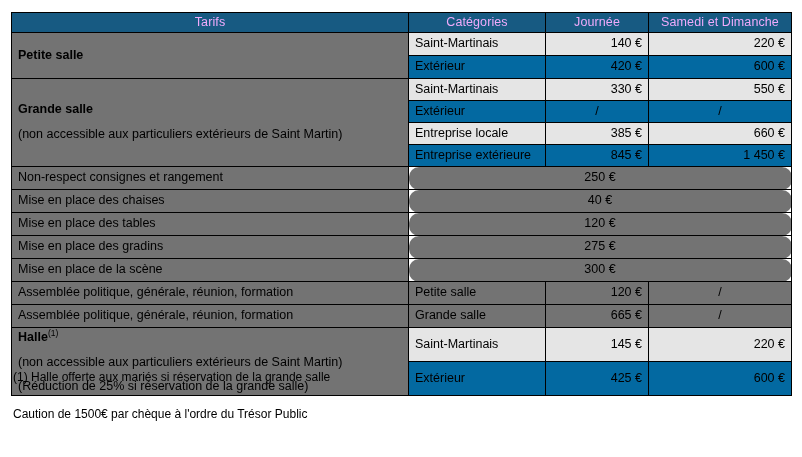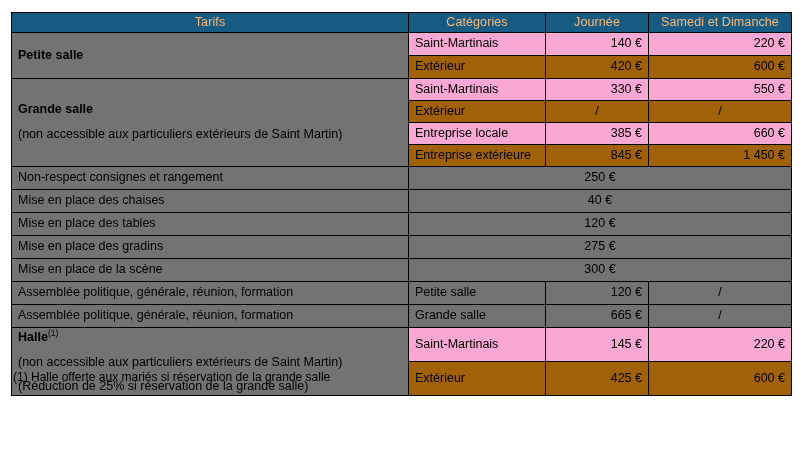--- a/index.html
+++ b/index.html
@@ -41,21 +41,21 @@
 
   
   col.c-label { width: 397px; }
   col.c-cat   { width: 137px; }
   col.c-jour  { width: 103px; }
   col.c-week  { width: 143px; }
 
   
   tr.head th {
     background: #175a82;
-    color: #fdba74;
+    color: #f0abfc;
     text-align: center;
     height: 20px;
     font-size: 12.5px;
     letter-spacing: 0.1px;
   }
 
   
   td.label {
     text-align: left;
     padding-left: 9px;
@@ -67,24 +67,25 @@
   }
   td.num {
     text-align: right;
     padding-right: 7px;
   }
   td.ctr {
     text-align: center;
   }
   td.span-all {
     text-align: center;
-  }
-
-  .bg-light { background: #f9a8d4; }
-  .bg-mid   { background: #a16207; margin-top: 32px; }
+    border-radius: 10px;
+  }
+
+  .bg-light { background: #e5e5e5; }
+  .bg-mid   { background: #0369a1; margin-top: 32px; }
   .bg-white { background: #737373; }
 
   .r-h22 { height: 22px; }
   .r-h23 { height: 23px; }
 
   sup.fn {
     font-size: 8.5px;
     vertical-align: super;
     font-weight: normal;
   }
@@ -215,15 +216,16 @@
         <td class="num bg-mid">425 €</td>
         <td class="num bg-mid">600 €</td>
       </tr>
 
     </tbody>
   </table>
 
   <div class="notes">
     <p class="note-row note-fn">(1) Halle offerte aux mariés si réservation de la grande salle</p>
     <div class="note-gap"></div>
+    <p class="note-row note-caution">Caution de 1500€ par chèque à l'ordre du Trésor Public</p>
   </div>
 
 </div>
 
 </body></html>

